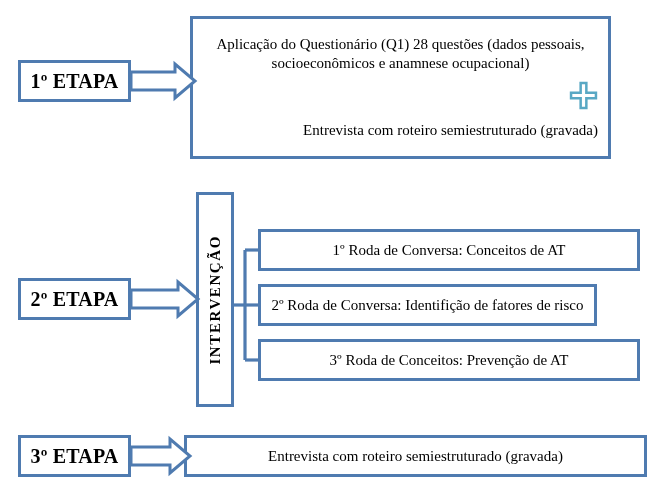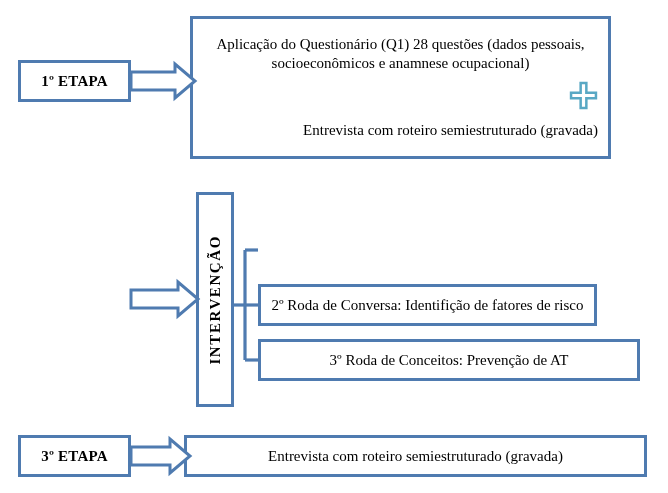--- a/index.html
+++ b/index.html
@@ -32,21 +32,21 @@
     border: 3px solid #4f7bb0;
     display: flex;
     align-items: center;
     justify-content: center;
     text-align: center;
   }
 
   .etapa-box {
     border-width: 3px;
     font-weight: bold;
-    font-size: 15px;
+    font-size: 20px;
     letter-spacing: 0.2px;
   }
 
   .content-box {
     font-size: 15px;
     line-height: 1.25;
   }
 
   
   #stage1-content {
@@ -118,25 +118,31 @@
     <span id="stage1-plus-wrap">
       <svg width="29" height="29" viewBox="0 0 29 29" aria-hidden="true">
         <path class="plus-icon" d="M10.4 0.8 H18.6 V10.4 H28.2 V18.6 H18.6 V28.2 H10.4 V18.6 H0.8 V10.4 H10.4 Z
                  M12.9 3.3 V12.9 H3.3 V16.1 H12.9 V25.7 H16.1 V16.1 H25.7 V12.9 H16.1 V3.3 Z" fill-rule="evenodd"></path>
       </svg>
     </span>
 
     <span id="stage1-line2">Entrevista com roteiro semiestruturado (gravada)</span>
   </div>
 
+  <div class="box etapa-box" id="stage2-etapa" style="left:18px; top:278px; width:113px; height:42px;">
+    <span>2º ETAPA</span>
+  </div>
 
   <div class="box" id="intervencao-box" style="left:196px; top:192px; width:38px; height:215px;">
     <span id="intervencao-label">INTERVENÇÃO</span>
   </div>
 
+  <div class="box content-box" id="branch-1" style="left:258px; top:229px; width:382px; height:42px;">
+    <span>1º Roda de Conversa: Conceitos de AT</span>
+  </div>
 
   <div class="box content-box" id="branch-2" style="left:258px; top:284px; width:339px; height:42px;">
     <span>2º Roda de Conversa: Identifição de fatores de risco</span>
   </div>
 
   <div class="box content-box" id="branch-3" style="left:258px; top:339px; width:382px; height:42px;">
     <span>3º Roda de Conceitos: Prevenção de AT</span>
   </div>
 
   <div class="box etapa-box" id="stage3-etapa" style="left:18px; top:435px; width:113px; height:42px;">

